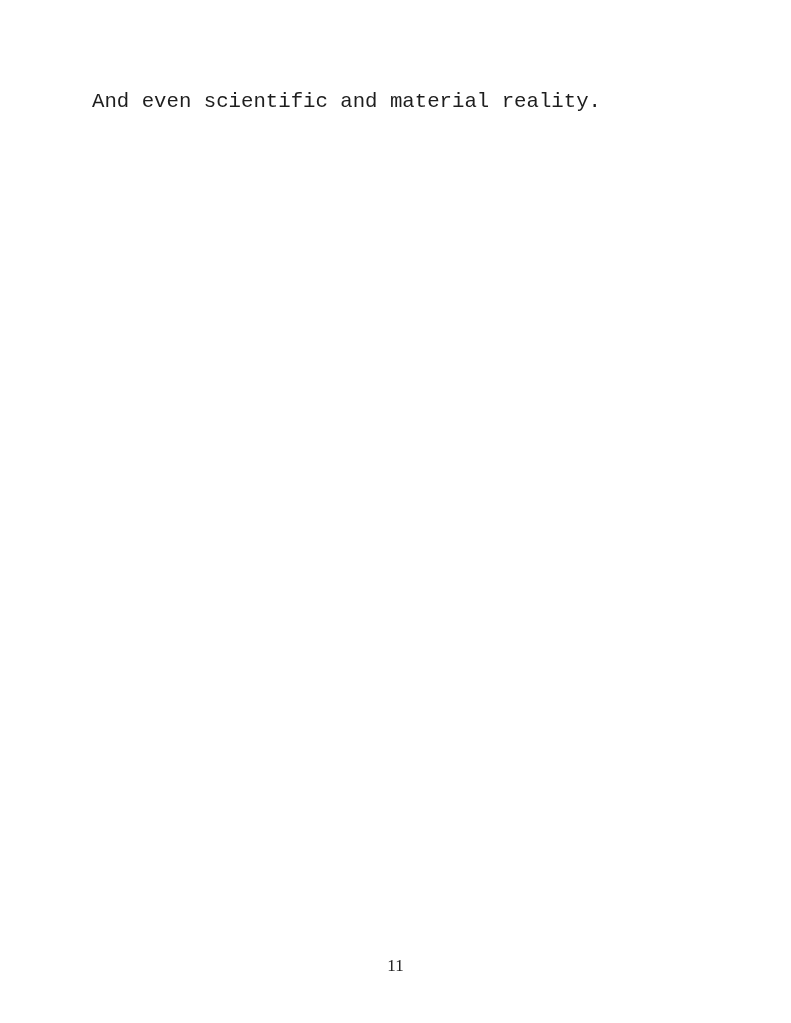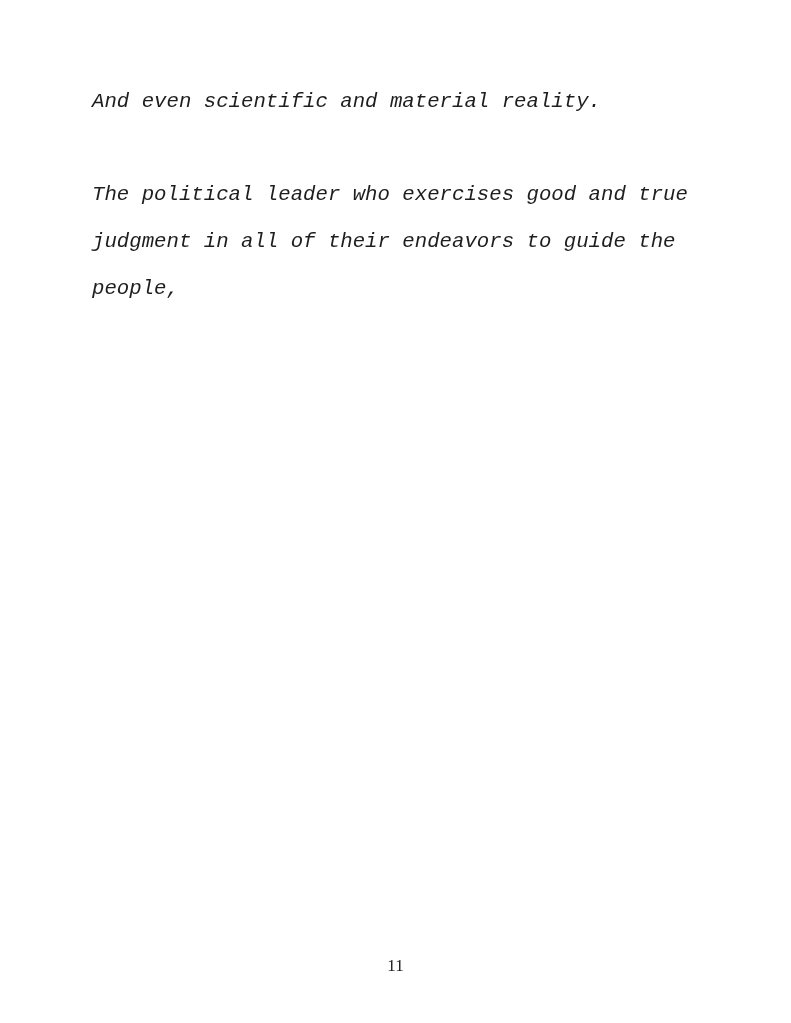--- a/index.html
+++ b/index.html
@@ -20,37 +20,33 @@
     left: 92px;
     width: 640px;
     font-family: "Liberation Mono", "DejaVu Sans Mono", monospace;
     font-size: 20.7px;
     line-height: 47px;
     color: #1e1e1e;
   }
   .content p {
     margin: 0 0 46px 0;
     white-space: pre-line;
-    font-style: italic;
   }
   .page-footer {
     position: absolute;
     top: 956px;
     left: 0;
     width: 791px;
     text-align: center;
     font-family: "Liberation Serif", "DejaVu Serif", serif;
     font-size: 17px;
     color: #1e1e1e;
   }
 </style>
 </head>
 <body>
 
 <div class="page">
   <div class="content">
     <p>And even scientific and material reality.</p>
-    <p>The political leader who exercises good and true
-judgment in all of their endeavors to guide the
-people,</p>
   </div>
   <div class="page-footer">11</div>
 </div>
 
 </body></html>

